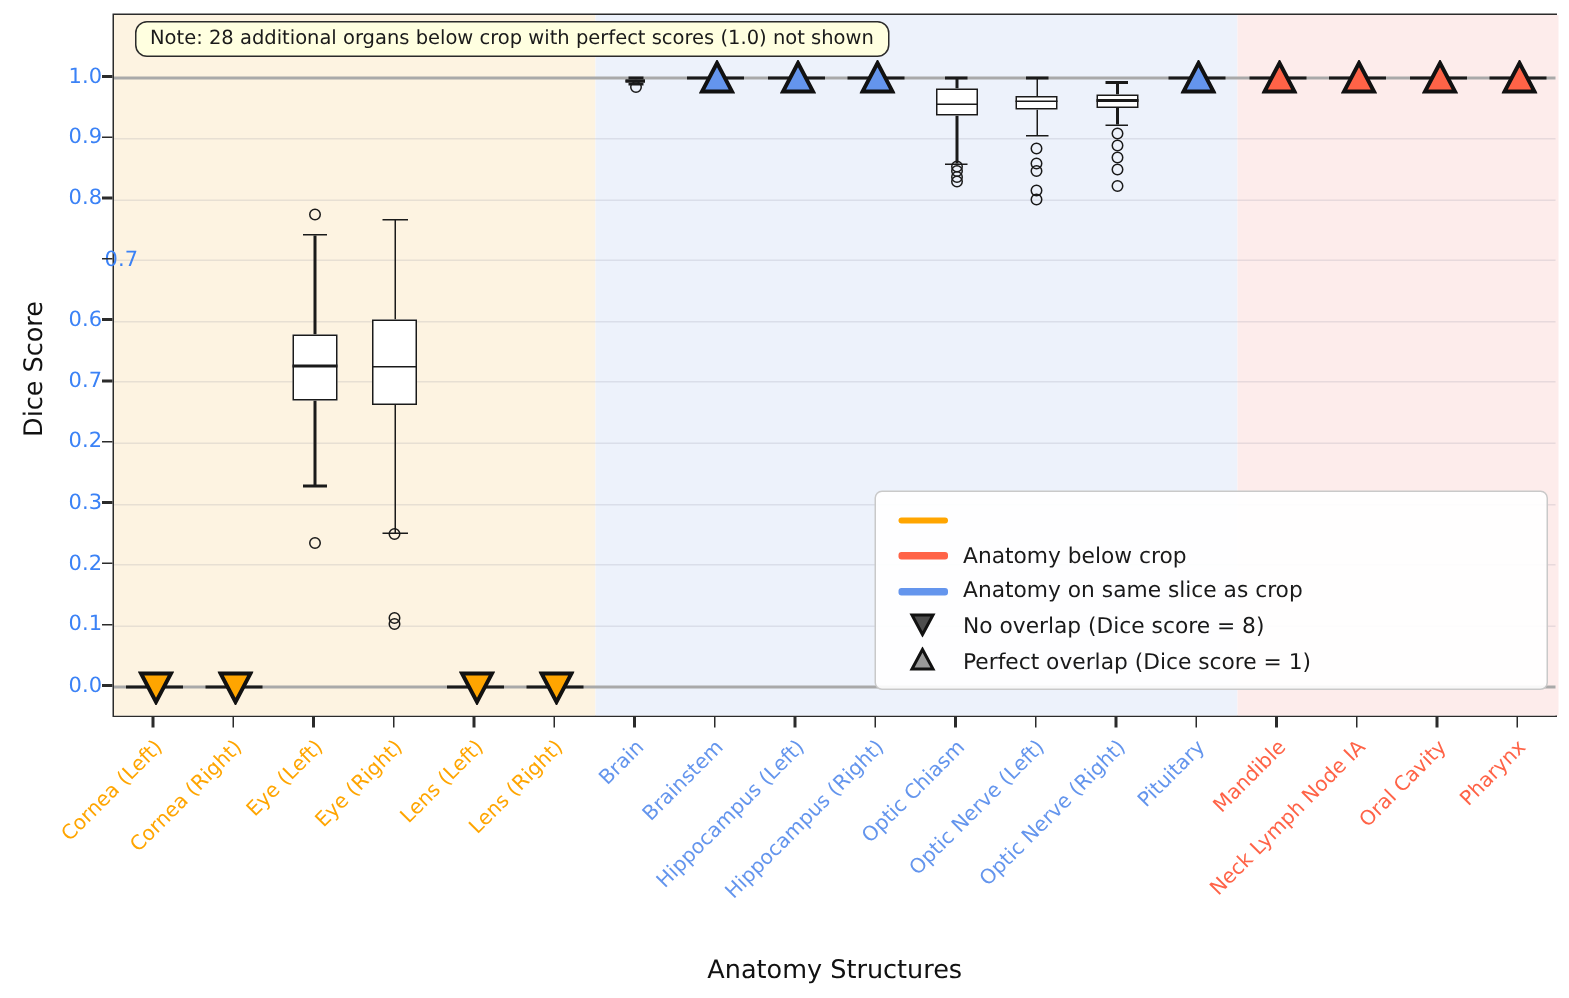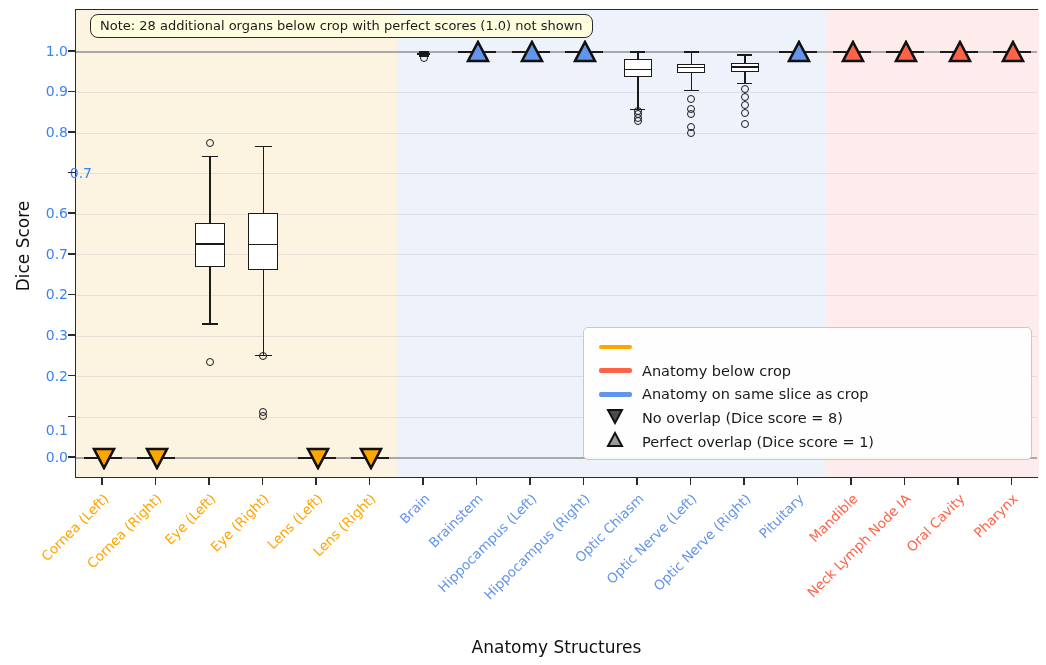--- a/index.html
+++ b/index.html
@@ -235,21 +235,21 @@
               <polygon points="9,2 16,15 2,15" fill="#999999" stroke="#111" stroke-width="2"></polygon>
             </svg></span>
         </div>
         <div class="legend-label">Perfect overlap (Dice score = 1)</div>
       </div>
     </div>
   <div id="xlabel">Anatomy Structures</div>
   <div id="axis-decorations">
       <div class="ytick-label" style="position: absolute; right: 978px; top: 449.885px;">0.0</div>
       <div class="ytick-mark" style="top: 456.135px;"></div>
-      <div class="ytick-label" style="position: absolute; right: 978px; top: 409.279px; margin-top: 14px;">0.1</div>
+      <div class="ytick-label" style="position: absolute; right: 978px; top: 409.279px;">0.1</div>
       <div class="ytick-mark" style="top: 415.529px;"></div>
       <div class="ytick-label" style="position: absolute; right: 978px; top: 368.673px;">0.2</div>
       <div class="ytick-mark" style="top: 374.923px;"></div>
       <div class="ytick-label" style="position: absolute; right: 978px; top: 328.067px;">0.3</div>
       <div class="ytick-mark" style="top: 334.317px;"></div>
       <div class="ytick-label" style="position: absolute; right: 978px; top: 287.461px;">0.2</div>
       <div class="ytick-mark" style="top: 293.711px;"></div>
       <div class="ytick-label" style="position: absolute; right: 978px; top: 246.855px;">0.7</div>
       <div class="ytick-mark" style="top: 253.105px;"></div>
       <div class="ytick-label" style="position: absolute; right: 978px; top: 206.248px;">0.6</div>

